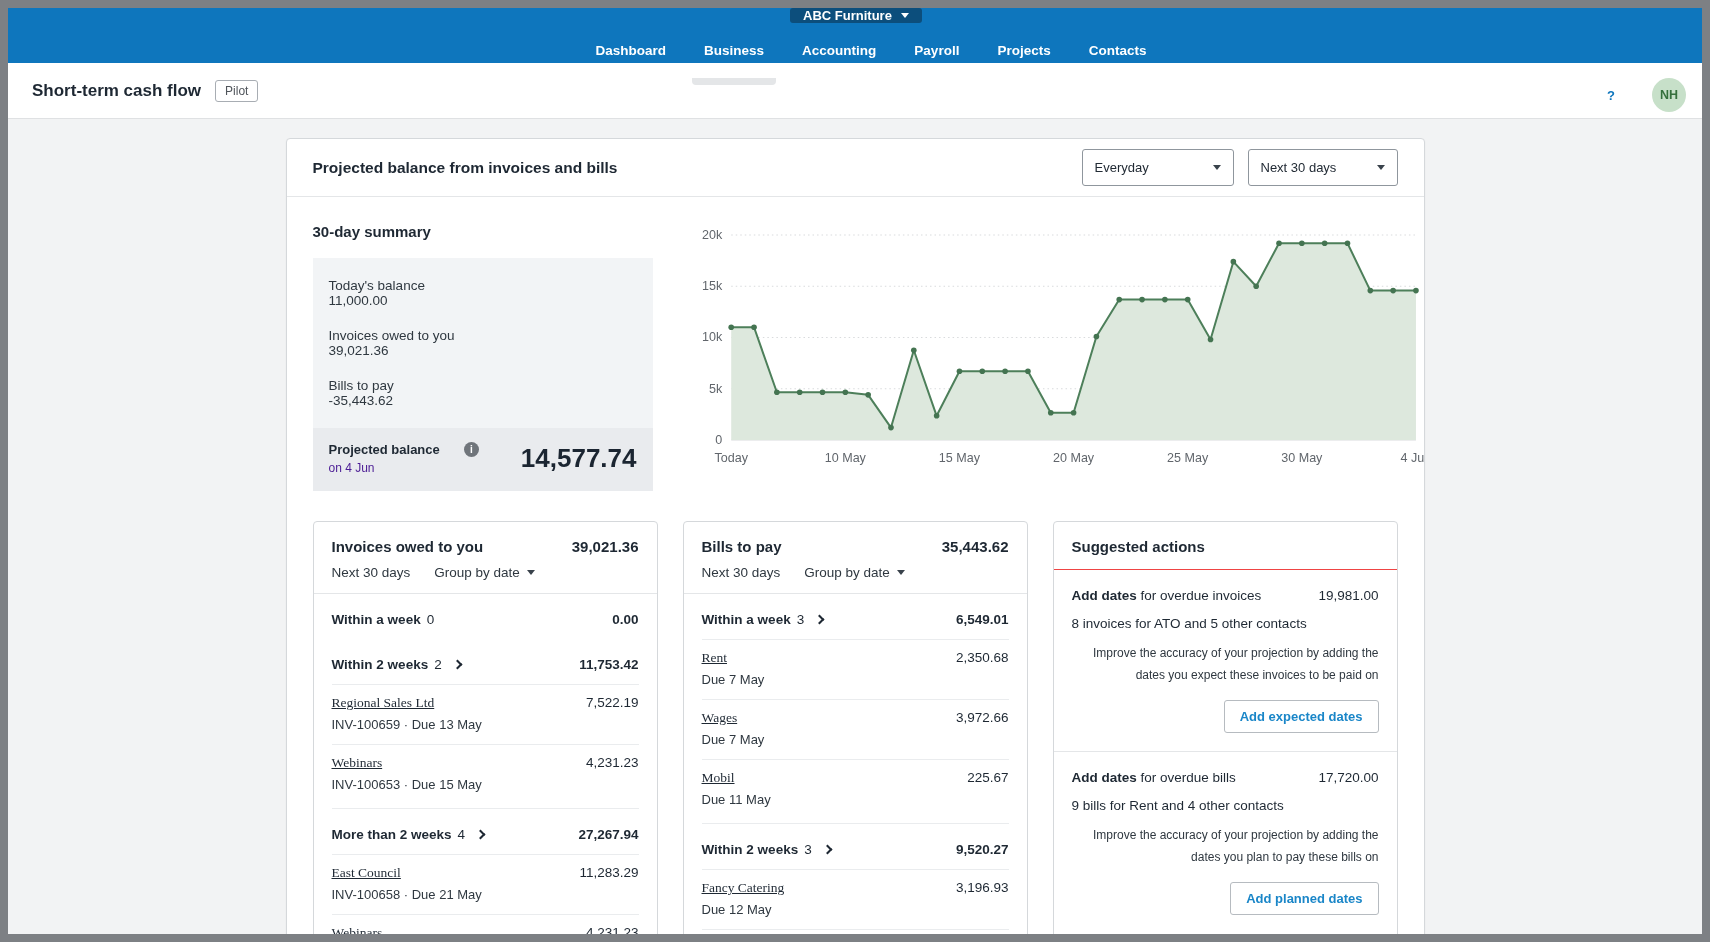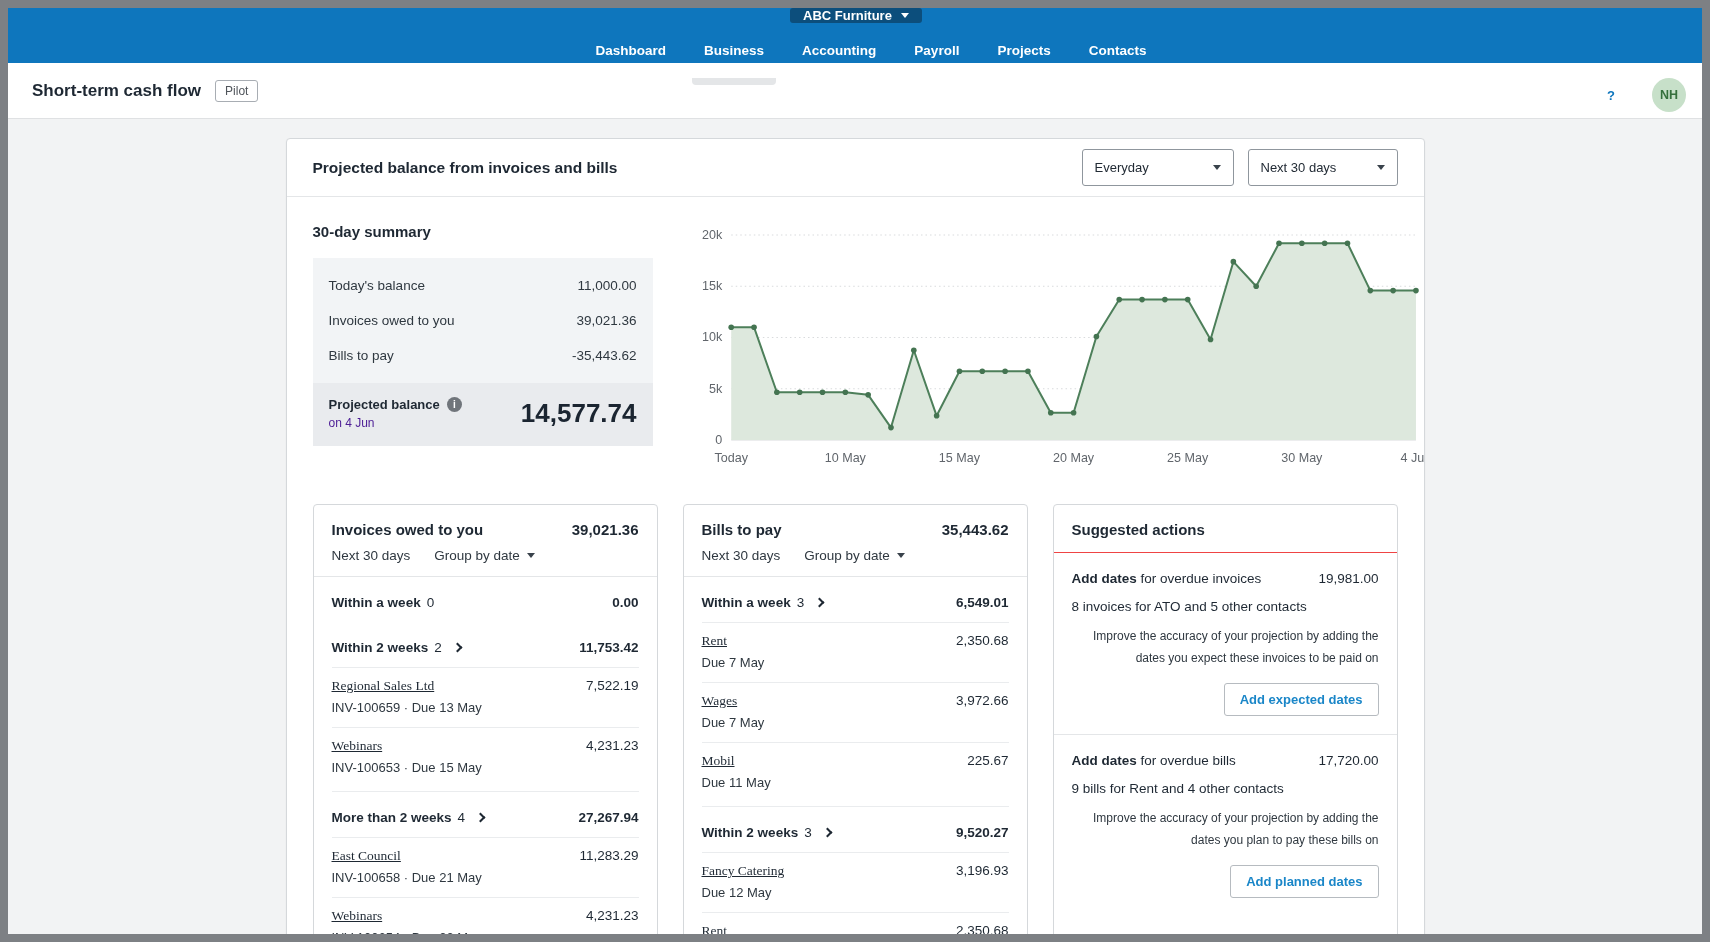--- a/index.html
+++ b/index.html
@@ -32,23 +32,23 @@
   .card-title { font-size:15.5px; font-weight:700; color:#1e2833; flex:1; }
   .dropdown { display:flex; align-items:center; justify-content:space-between; border:1px solid #8f969d; border-radius:3px; height:37px; padding:4px 12px; font-size:13px; color:#222b35; cursor:pointer; margin-left:14px; background:#fff; }
   .dd-freq { width:152px; } .dd-range { width:150px; }
   .tri-down-d { width:0; height:0; border-left:4px solid transparent; border-right:4px solid transparent; border-top:5px solid #39424b; }
 
   
   .top-flex { display:flex; padding:24px 0 0 26px; }
   .sum-col { width:340px; flex:none; }
   .sum-heading { font-size:15px; font-weight:700; color:#1e2833; margin:2px 0 18px; }
   .sum-box { background:#f2f4f6; padding:10px 16px; }
-  .sum-row { display:flex; justify-content:space-between; padding:10px 0; font-size:13.5px; color:#2f3840; }
+  .sum-row { display:flex; justify-content:space-between; padding:10px 0; font-size:13.5px; color:#2f3840;flex-direction:column; }
   .proj-box { background:#e9ebee; padding:14px 16px 16px; display:flex; justify-content:space-between; align-items:center; }
-  .proj-label-row { display:flex; align-items:center; gap:7px; font-size:13px; font-weight:700; color:#1e2833; }
+  .proj-label-row { display:flex; align-items:center; gap:24px; font-size:13px; font-weight:700; color:#1e2833; }
   .info-ico { width:15px; height:15px; border-radius:50%; background:#70757b; color:#fff; font-size:10px; font-weight:700; display:flex; align-items:center; justify-content:center; cursor:pointer; }
   .proj-date { font-size:12px; color:#4c1d95; margin-top:4px; }
   .proj-value { font-size:26px; font-weight:700; color:#1b2531; }
   .chart-col { flex:1; padding-left:28px; }
   .chart-col svg { width:100%; display:block; }
 
   
   .panels { display:flex; gap:25px; margin:30px 26px 0; }
   .panel { flex:1; border:1px solid #d5d8db; border-radius:4px; background:#fff; min-height:560px; }
   .panel-head { padding:16px 18px 13px; border-bottom:1px solid #e4e6e8; }

